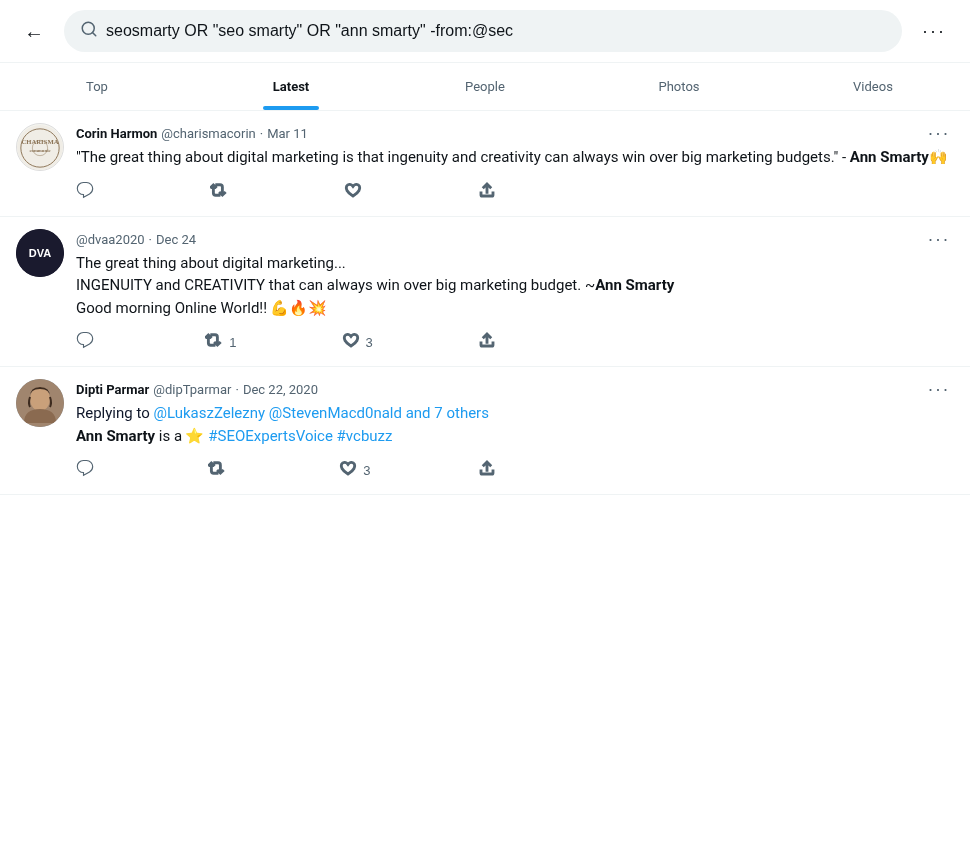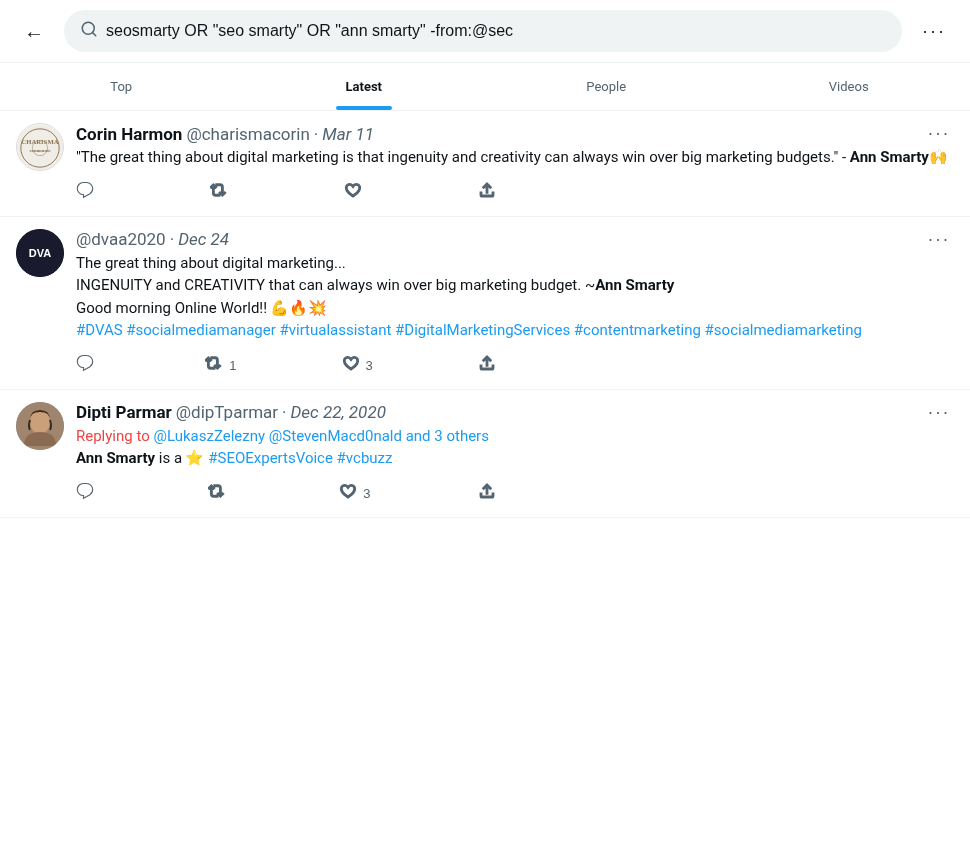--- a/index.html
+++ b/index.html
@@ -116,35 +116,34 @@
     .tweet-header {
       display: flex;
       align-items: center;
       justify-content: space-between;
       margin-bottom: 2px;
     }
     .tweet-meta {
       display: flex;
       flex-wrap: wrap;
       gap: 4px;
-      font-size: 17px;
+      font-size: 13px;
     }
     .tweet-name {
       font-weight: 700;
       color: #0f1419;
     }
     .tweet-handle {
       color: #536471;
     }
     .tweet-dot {
       color: #536471;
     }
     .tweet-date {
       color: #536471;
-      font-style: italic;
     }
     .tweet-more {
       background: none;
       border: none;
       cursor: pointer;
       color: #536471;
       font-size: 18px;
       letter-spacing: 1.5px;
       padding: 0 4px;
     }
@@ -217,20 +216,21 @@
     </span>
     <input class="search-input" type="text" value="seosmarty OR &quot;seo smarty&quot; OR &quot;ann smarty&quot; -from:@sec" style="">
   </div>
   <button class="more-btn">···</button>
 </div>
 
 <div class="tabs">
   <div class="tab">Top</div>
   <div class="tab active">Latest</div>
   <div class="tab">People</div>
+  <div class="tab">Photos</div>
   <div class="tab">Videos</div>
 </div>
 
 <div class="tweet-card">
   <div class="avatar avatar-charisma">
 
     <svg width="48" height="48" viewBox="0 0 48 48">
       <circle cx="24" cy="24" r="24" fill="#f0ede6"></circle>
       <circle cx="24" cy="24" r="20" fill="none" stroke="#8b7355" stroke-width="1"></circle>
       <text x="24" y="20" text-anchor="middle" font-size="7" fill="#8b7355" font-family="serif">CHARISMA</text>
@@ -301,21 +301,20 @@
         <span class="tweet-dot">·</span>
         <span class="tweet-date">Dec 24</span>
       </div>
       <button class="tweet-more">···</button>
     </div>
     <div class="tweet-text">
       <span>The great thing about digital marketing...<br>
       INGENUITY and CREATIVITY that can always win over big marketing budget. ~<strong>Ann Smarty</strong><br>
       Good morning Online World!! 💪🔥💥<br>
       </span>
-      <span style="color:#1d9bf0;">#DVAS #socialmediamanager #virtualassistant #DigitalMarketingServices #contentmarketing #socialmediamarketing</span>
     </div>
     <div class="tweet-actions">
       <button class="action-btn">
         <span class="action-icon">
           <svg class="icon-svg" viewBox="0 0 24 24">
               <path d="M1.751 10c0-4.42 3.584-8 8.005-8h4.366c4.49 0 8.129 3.64 8.129 8.13 0 2.96-1.607 5.68-4.196 7.11l-8.054 4.46v-3.69h-.067c-4.49.1-8.183-3.51-8.183-8.01z" stroke="#536471" stroke-width="1.5" fill="none"></path>
             </svg>
         </span>
         <span class="action-count"></span>
       </button>
@@ -363,21 +362,21 @@
     <div class="tweet-header">
       <div class="tweet-meta">
         <span class="tweet-name">Dipti Parmar</span>
         <span class="tweet-handle">@dipTparmar</span>
         <span class="tweet-dot">·</span>
         <span class="tweet-date">Dec 22, 2020</span>
       </div>
       <button class="tweet-more">···</button>
     </div>
     <div class="tweet-text">
-      <span style="color:#ef4444;margin-top:13px;">Replying to </span><a href="#" class="tweet-link">@LukaszZelezny @StevenMacd0nald and 3 others</a><br>
+      <span style="color:#0f172a;margin-top:13px;">Replying to </span><a href="#" class="tweet-link">@LukaszZelezny @StevenMacd0nald and 7 others</a><br>
       <strong>Ann Smarty</strong><span> is a ⭐ </span><a href="#" class="tweet-link">#SEOExpertsVoice #vcbuzz</a>
     </div>
     <div class="tweet-actions">
       <button class="action-btn">
         <span class="action-icon">
           <svg class="icon-svg" viewBox="0 0 24 24">
               <path d="M1.751 10c0-4.42 3.584-8 8.005-8h4.366c4.49 0 8.129 3.64 8.129 8.13 0 2.96-1.607 5.68-4.196 7.11l-8.054 4.46v-3.69h-.067c-4.49.1-8.183-3.51-8.183-8.01z" stroke="#536471" stroke-width="1.5" fill="none"></path>
             </svg>
         </span>
         <span class="action-count"></span>

